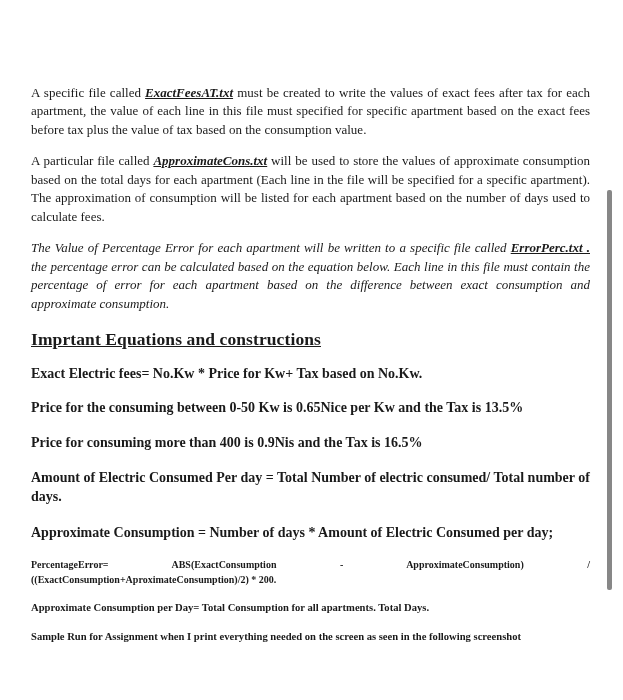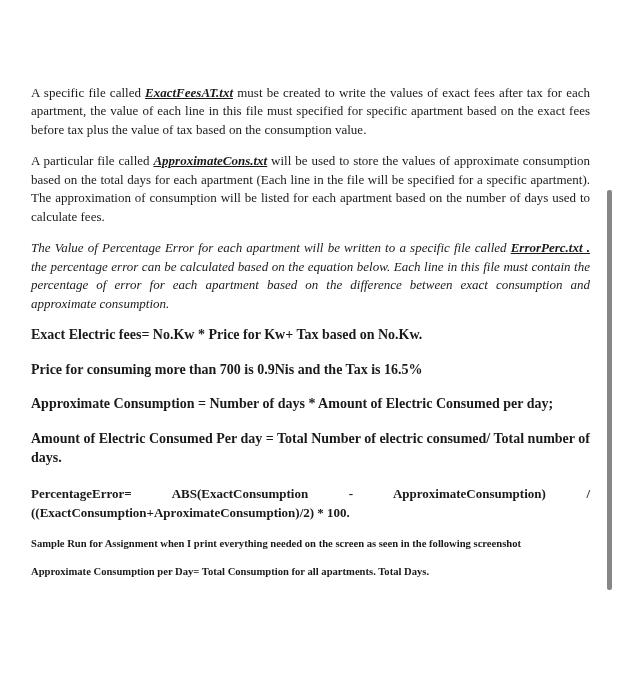--- a/index.html
+++ b/index.html
@@ -75,21 +75,21 @@
   .smallline {
     font-size: 10.6px;
     font-weight: bold;
     line-height: 1.45;
     margin: 0 0 13px 0;
     text-align: left;
   }
 
   
   .formula {
-    font-size: 13px;
+    font-size: 10px;
     font-weight: bold;
     line-height: 1.5;
     margin: 6px 0 13px 0;
     text-align: justify;
   }
   .formula .l1 {
     display: block;
     text-align: justify;
     text-align-last: justify;
     white-space: normal;
@@ -123,31 +123,33 @@
 <body>
 
 <div class="page">
 
   <p class="para"><span>A specific file called </span><span class="fname-bi">ExactFeesAT.txt</span><span> must be created to write the values of exact fees after tax for each apartment, the value of each line in this file must specified for specific apartment based on the exact fees before tax plus the value of tax based on the consumption value.</span></p>
 
   <p class="para"><span>A particular file called </span><span class="fname-bi">ApproximateCons.txt</span><span> will be used to store the values of approximate consumption based on the total days for each apartment (Each line in the file will be specified for a specific apartment). The approximation of consumption will be listed for each apartment based on the number of days used to calculate fees.</span></p>
 
   <p class="para last-of-block"><span>The Value of Percentage Error for each apartment will be written to a specific file called </span><span class="fname-b">ErrorPerc.txt .</span><span> the percentage error can be calculated based on the equation below. Each line in this file must contain the percentage of error for each apartment based on the difference between exact consumption and approximate consumption.</span></p>
 
+  <h2 class="section-heading">Imprtant Equations and constructions</h2>
 
   <p class="eqline">Exact Electric fees= No.Kw * Price for Kw+ Tax based on No.Kw.</p>
-  <p class="eqline">Price for consuming more than 700 is 0.9Nis and the Tax is 16.5%</p>
+  <p class="eqline">Price for the consuming between 0-50 Kw is 0.65Nice per Kw and the Tax is 13.5%</p>
+  <p class="eqline">Price for consuming more than 400 is 0.9Nis and the Tax is 16.5%</p>
+  <p class="eqline justify wide">Amount of Electric Consumed Per day = Total Number of electric consumed/ Total number of days.</p>
   <p class="eqline">Approximate Consumption = Number of days * Amount of Electric Consumed per day;</p>
-  <p class="eqline justify wide">Amount of Electric Consumed Per day = Total Number of electric consumed/ Total number of days.</p>
 
   <div class="formula">
     <span class="l1">PercentageError= ABS(ExactConsumption - ApproximateConsumption) /</span>
-    <span class="l2">((ExactConsumption+AproximateConsumption)/2) * 100.</span>
+    <span class="l2">((ExactConsumption+AproximateConsumption)/2) * 200.</span>
   </div>
 
+  <p class="smallline">Approximate Consumption per Day= Total Consumption for all apartments. Total Days.</p>
   <p class="smallline">Sample Run for Assignment when I print everything needed on the screen as seen in the following screenshot</p>
-  <p class="smallline">Approximate Consumption per Day= Total Consumption for all apartments. Total Days.</p>
 
 </div>
 
 <div class="scrollbar-track">
   <div class="scrollbar-thumb" style="background: rgb(125, 125, 125);"></div>
 </div>
 
 </body></html>

